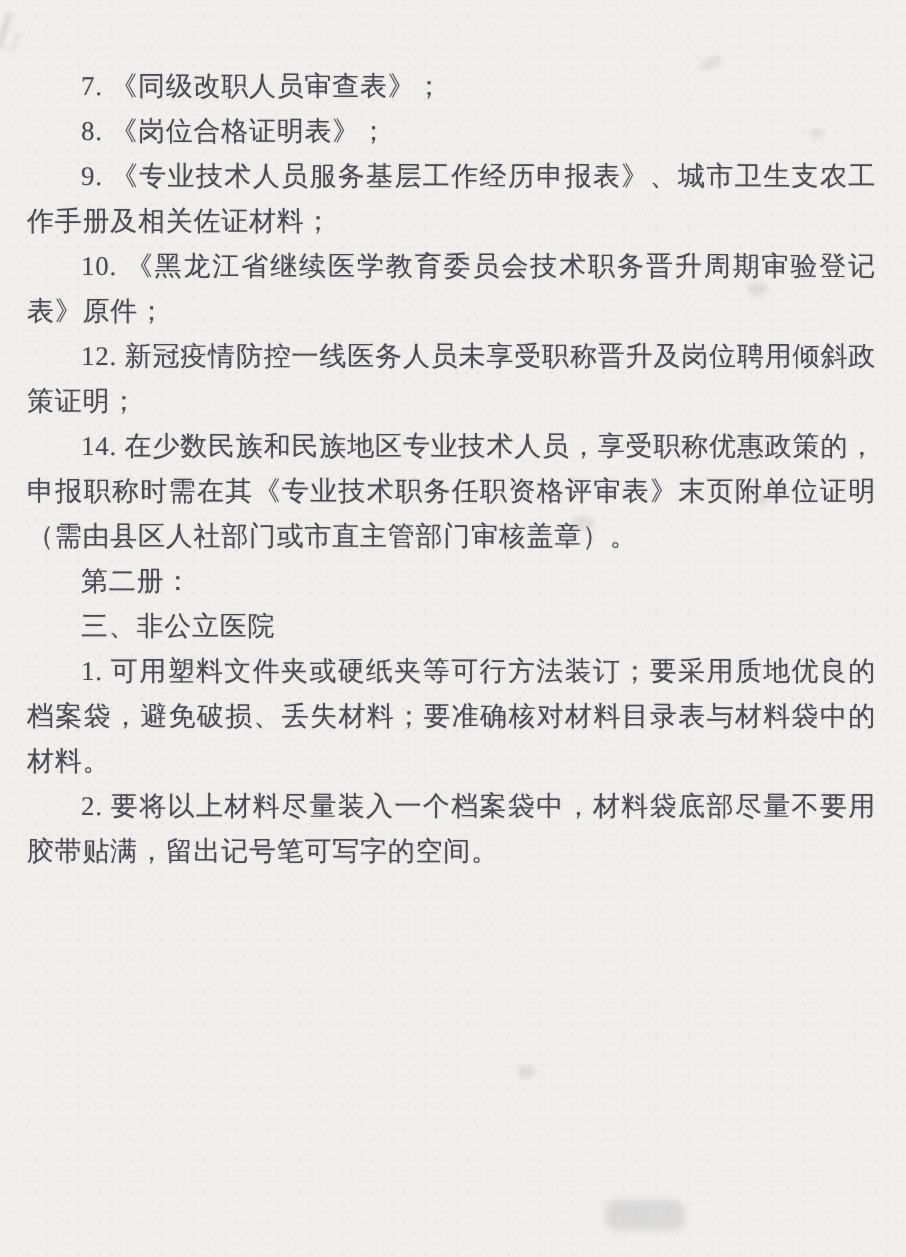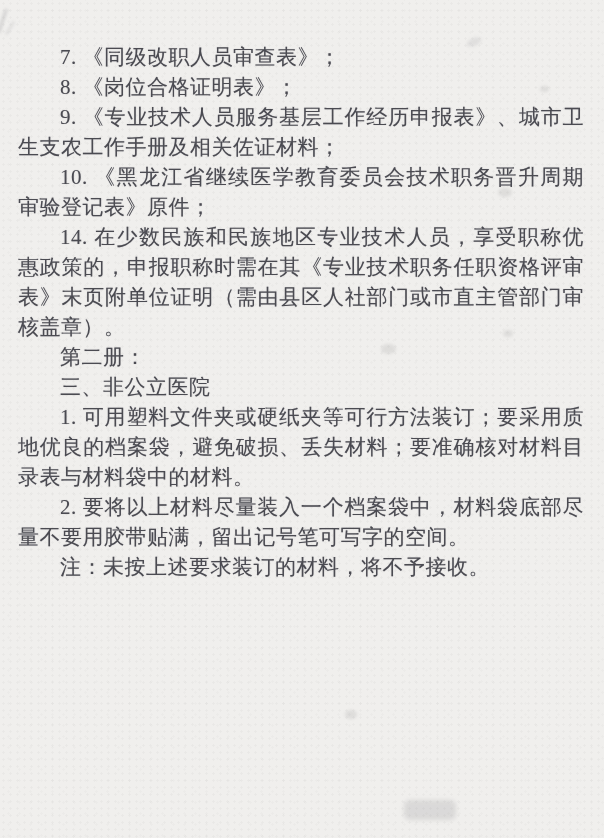--- a/index.html
+++ b/index.html
@@ -19,21 +19,21 @@
     background-color: #f0efed;
     background-image:
       radial-gradient(rgba(120,120,118,0.055) 1px, transparent 1.2px),
       radial-gradient(rgba(140,140,138,0.045) 1px, transparent 1.2px);
     background-size: 7px 7px, 11px 11px;
     background-position: 0 0, 3px 5px;
     font-family: "Liberation Serif", "DejaVu Serif", serif;
   }
   .para {
     margin: 0;
-    font-size: 21px;
+    font-size: 18px;
     line-height: 30px;
     letter-spacing: 0.5px;
     color: #4b4b52;
     text-align: justify;
     text-indent: 2em;
     text-shadow: 0 0 1px rgba(75,75,82,0.35);
   }
   .para.bold {
     font-weight: 400;
   }
@@ -56,26 +56,26 @@
   .s-bleed   { left: 404px; top: 800px; width: 52px; height: 20px; border-radius: 6px; background: rgba(105,105,112,0.16); filter: blur(2px); }
 </style>
 </head>
 <body>
 
 <div class="page">
   <p class="para">7. 《同级改职人员审查表》；</p>
   <p class="para">8. 《岗位合格证明表》；</p>
   <p class="para">9. 《专业技术人员服务基层工作经历申报表》、城市卫生支农工作手册及相关佐证材料；</p>
   <p class="para">10. 《黑龙江省继续医学教育委员会技术职务晋升周期审验登记表》原件；</p>
+  <p class="para">12. 新冠疫情防控一线医务人员未享受职称晋升及岗位聘用倾斜政策证明；</p>
   <p class="para">14. 在少数民族和民族地区专业技术人员，享受职称优惠政策的，申报职称时需在其《专业技术职务任职资格评审表》末页附单位证明（需由县区人社部门或市直主管部门审核盖章）。</p>
   <p class="para bold">第二册：</p>
   <p class="para">三、非公立医院</p>
   <p class="para">1. 可用塑料文件夹或硬纸夹等可行方法装订；要采用质地优良的档案袋，避免破损、丢失材料；要准确核对材料目录表与材料袋中的材料。</p>
   <p class="para">2. 要将以上材料尽量装入一个档案袋中，材料袋底部尽量不要用胶带贴满，留出记号笔可写字的空间。</p>
-  <p class="para">注：未按上述要求装订的材料，将不予接收。</p>
 
   <div class="smudge s-bleed"></div>
   <div class="smudge s-corner1"></div>
   <div class="smudge s-corner2"></div>
   <div class="smudge s-check"></div>
   <div class="smudge s-spk1"></div>
   <div class="smudge s-spk2"></div>
   <div class="smudge s-spk3"></div>
   <div class="smudge s-spk4"></div>
   <div class="smudge s-spk5"></div>

